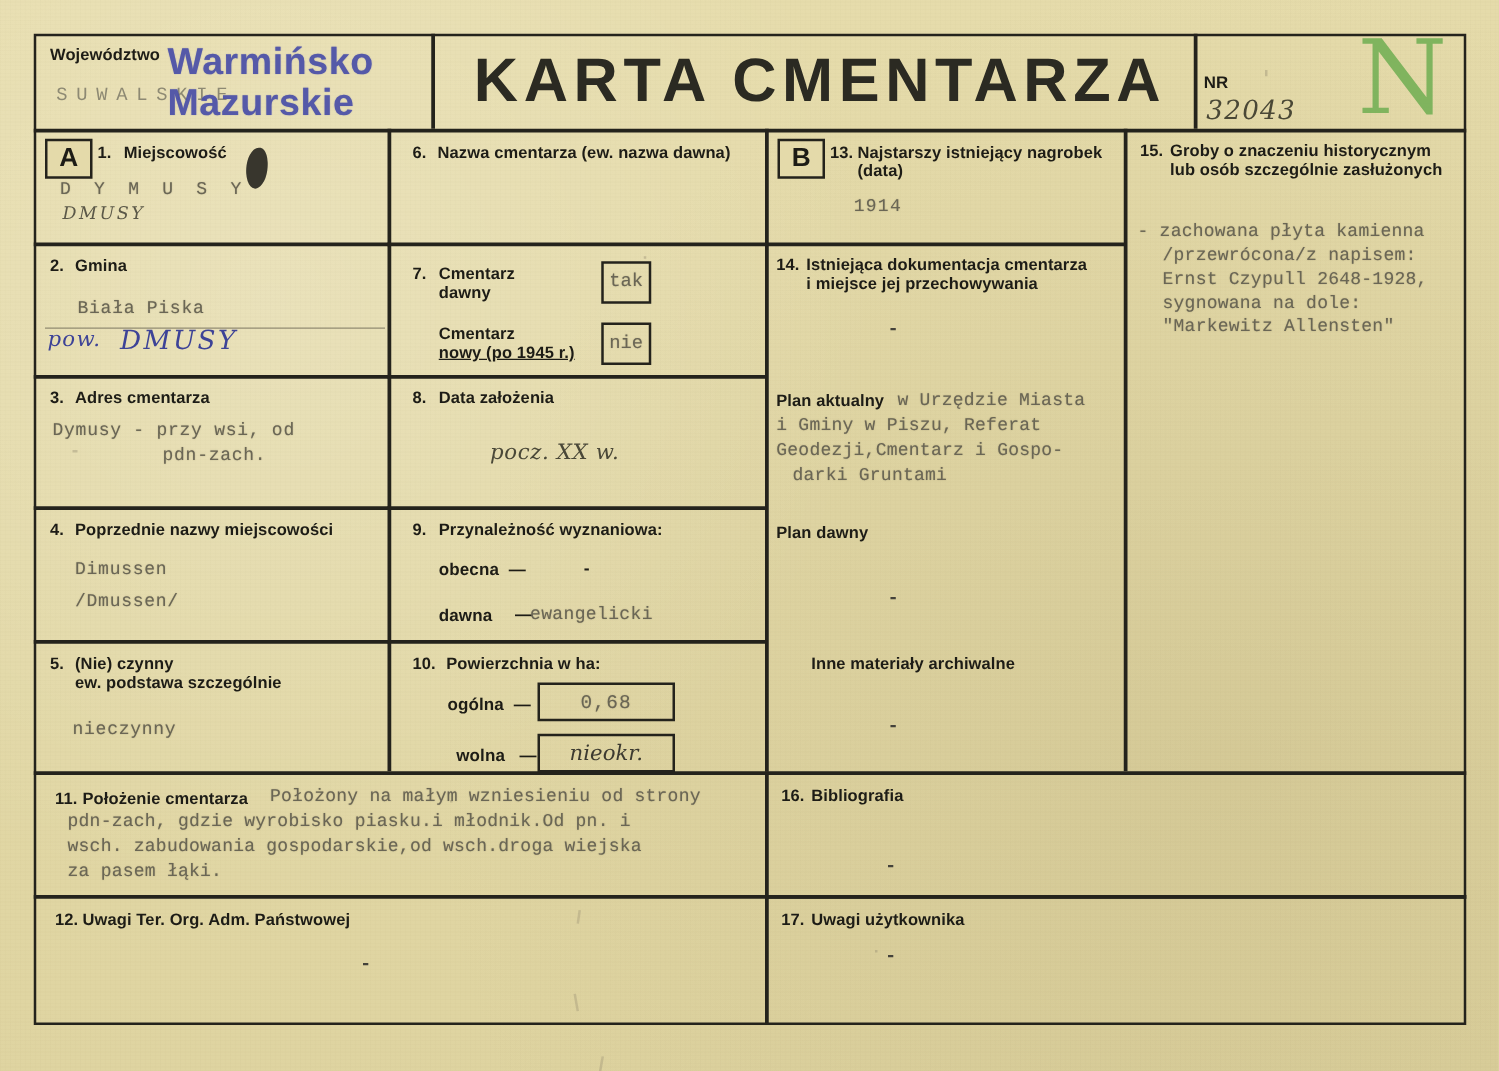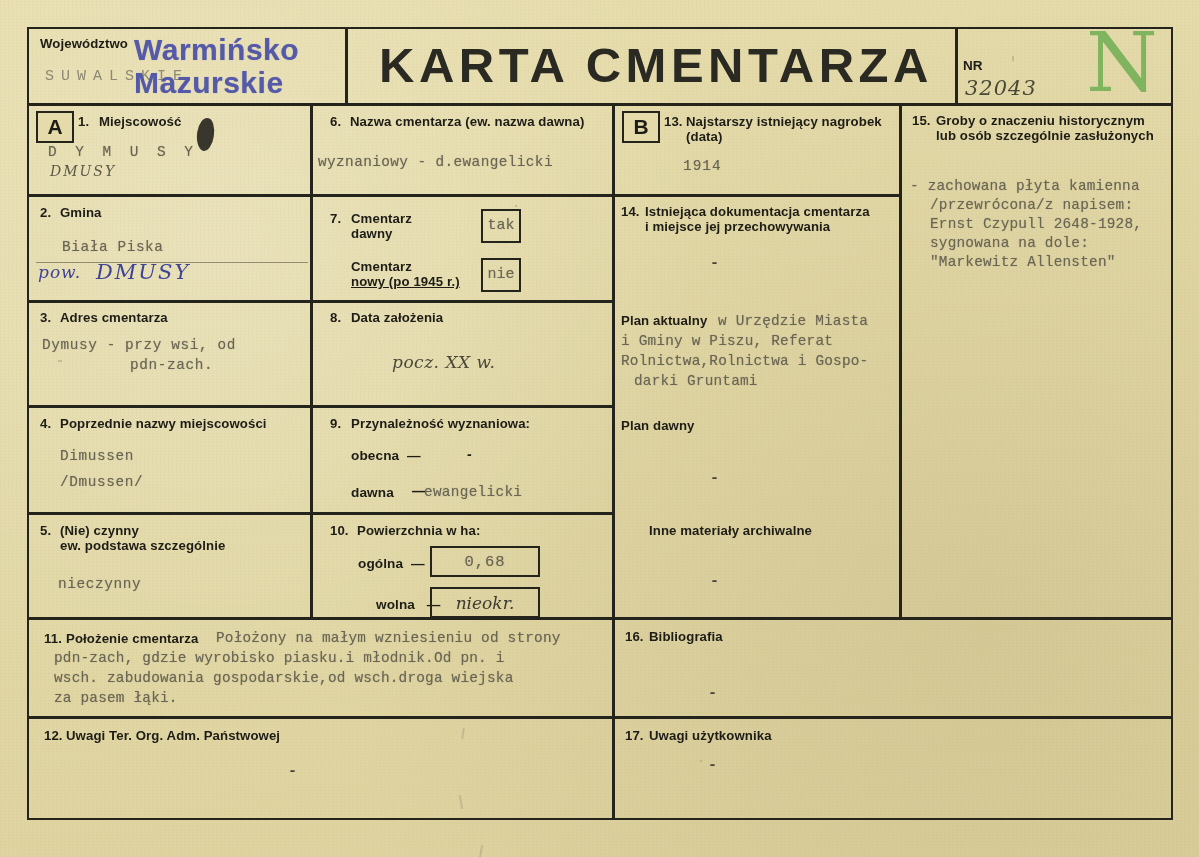--- a/index.html
+++ b/index.html
@@ -154,21 +154,20 @@
   <div class="typed" style="left:60px;top:446px;">Dimussen</div>
   <div class="typed" style="left:60px;top:472px;">/Dmussen/</div>
 
   <div class="lbl" style="left:40px;top:523px;">5.</div>
   <div class="lbl" style="left:60px;top:523px;">(Nie) czynny</div>
   <div class="lbl" style="left:60px;top:538px;">ew. podstawa szczególnie</div>
   <div class="typed" style="left:58px;top:574px;">nieczynny</div>
 
   <div class="lbl" style="left:330px;top:114px;">6.</div>
   <div class="lbl" style="left:350px;top:114px;">Nazwa cmentarza (ew. nazwa dawna)</div>
-  <div class="typed" style="left:318px;top:152px;letter-spacing:.4px;">wyznaniowy - d.ewangelicki</div>
 
   <div class="lbl" style="left:330px;top:211px;">7.</div>
   <div class="lbl" style="left:351px;top:211px;">Cmentarz</div>
   <div class="lbl" style="left:351px;top:226px;">dawny</div>
   <div class="vbox" style="left:481px;top:209px;width:36px;height:30px;">
     <span class="typed" style="font-size:15px;letter-spacing:0;">tak</span>
   </div>
   <div class="lbl" style="left:351px;top:259px;">Cmentarz</div>
   <div class="lbl" style="left:351px;top:274px;text-decoration:underline;">nowy (po 1945 r.)</div>
   <div class="vbox" style="left:481px;top:258px;width:36px;height:30px;">
@@ -186,41 +185,41 @@
   <div class="lbl" style="left:351px;top:485px;font-size:13.6px;">dawna</div>
   <div class="lbl" style="left:412px;top:484px;font-size:14px;">—</div>
   <div class="typed" style="left:424px;top:482px;letter-spacing:.3px;">ewangelicki</div>
 
   <div class="lbl" style="left:330px;top:523px;">10.</div>
   <div class="lbl" style="left:357px;top:523px;">Powierzchnia w ha:</div>
   <div class="lbl" style="left:358px;top:556px;font-size:13.6px;">ogólna  —</div>
   <div class="vbox" style="left:430px;top:546px;width:106px;height:27px;">
     <span class="typed" style="font-size:15.5px;letter-spacing:1px;">0,68</span>
   </div>
-  <div class="lbl" style="left:376px;top:597px;font-size:13.6px;">wolna   —</div>
+  <div class="lbl" style="left:365px;top:597px;font-size:13.6px;">wolna   —</div>
   <div class="vbox" style="left:430px;top:587px;width:106px;height:27px;">
     <span class="hand" style="position:static;font-size:17px;color:#3c3a30;letter-spacing:0;">nieokr.</span>
   </div>
 
   <div class="ablock" style="left:622px;top:111px;">B</div>
 
   <div class="lbl" style="left:664px;top:114px;">13.</div>
   <div class="lbl" style="left:686px;top:114px;">Najstarszy istniejący nagrobek</div>
   <div class="lbl" style="left:686px;top:129px;">(data)</div>
   <div class="typed" style="left:683px;top:156px;letter-spacing:1px;">1914</div>
 
   <div class="lbl" style="left:621px;top:204px;">14.</div>
   <div class="lbl" style="left:645px;top:204px;">Istniejąca dokumentacja cmentarza</div>
   <div class="lbl" style="left:645px;top:219px;">i miejsce jej przechowywania</div>
   <div class="dash" style="left:710px;top:255px;">-</div>
 
   <div class="lbl" style="left:621px;top:313px;">Plan aktualny</div>
   <div class="typed" style="left:718px;top:311px;letter-spacing:.2px;">w Urzędzie Miasta</div>
   <div class="typed" style="left:621px;top:331px;letter-spacing:.2px;">i Gminy w Piszu, Referat</div>
-  <div class="typed" style="left:621px;top:351px;letter-spacing:.2px;">Rolnictwa,Rolnictwa i Gospo-</div>
+  <div class="typed" style="left:621px;top:351px;letter-spacing:.2px;">Geodezji,Cmentarz i Gospo-</div>
   <div class="typed" style="left:634px;top:371px;letter-spacing:.2px;">darki Gruntami</div>
 
   <div class="lbl" style="left:621px;top:418px;">Plan dawny</div>
   <div class="dash" style="left:710px;top:470px;">-</div>
 
   <div class="lbl" style="left:621px;top:523px;padding-left:28px;">Inne materiały archiwalne</div>
   <div class="dash" style="left:710px;top:573px;">-</div>
 
   <div class="lbl" style="left:912px;top:113px;">15.</div>
   <div class="lbl" style="left:936px;top:113px;">Groby o znaczeniu historycznym</div>

